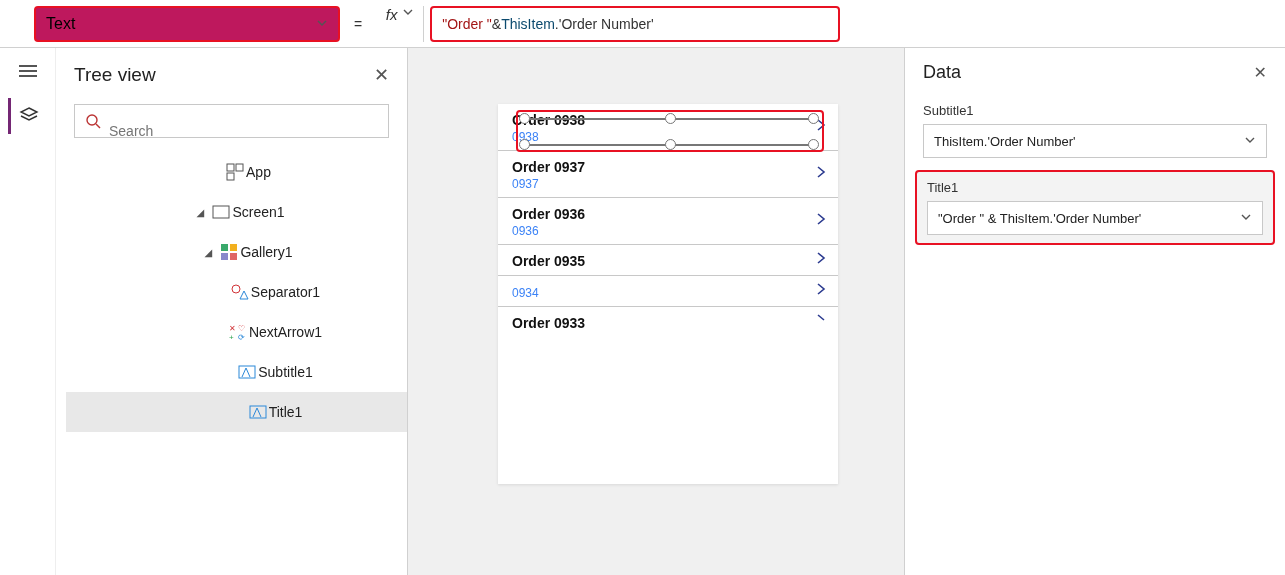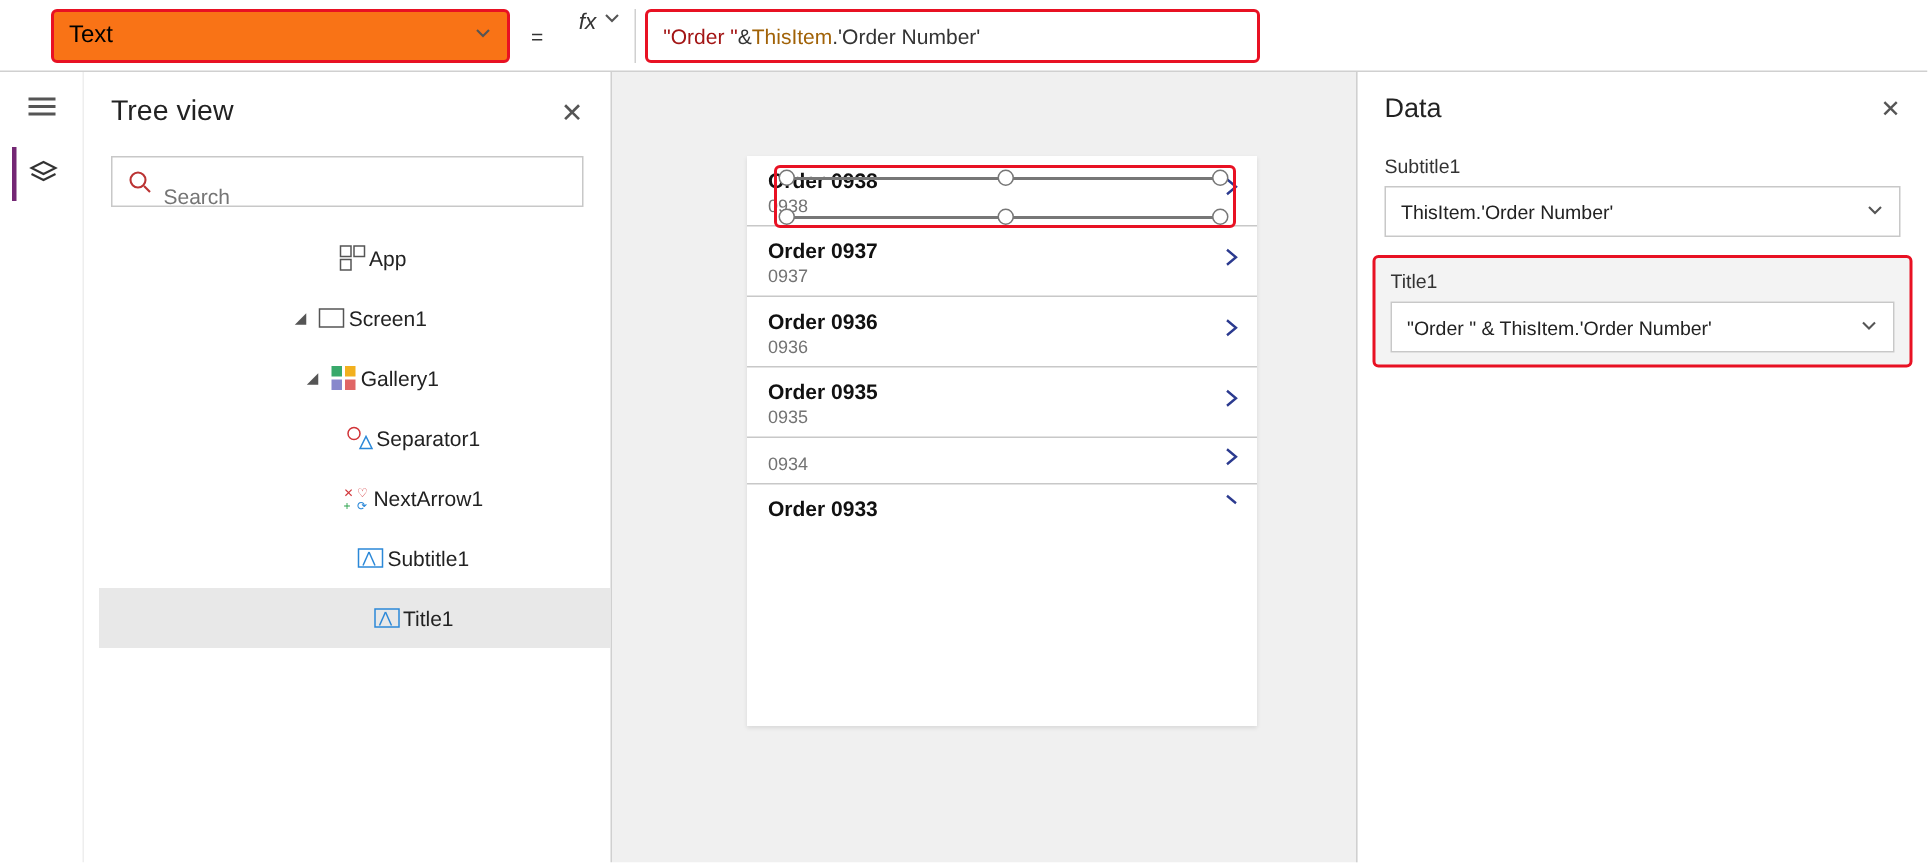--- a/index.html
+++ b/index.html
@@ -1,28 +1,28 @@
 <!DOCTYPE html>
 <html><head>
 <meta charset="utf-8">
 <style>
   * { box-sizing: border-box; margin: 0; padding: 0; font-family: "Segoe UI", Arial, sans-serif; }
   body { width: 1285px; height: 575px; background: #fff; overflow: hidden; position: relative; }
 
   
   .formula-bar { height: 48px; border-bottom: 1px solid #d0d0d0; display: flex; align-items: center; padding-left: 34px; }
-  .prop-dd { width: 306px; height: 36px; border: 2px solid #e81123; border-radius: 4px; display: flex; align-items: center; padding: 0 10px; cursor: pointer; background:#f97316; }
+  .prop-dd { width: 306px; height: 36px; border: 2px solid #e81123; border-radius: 4px; display: flex; align-items: center; padding: 0 10px; cursor: pointer; background:#be185d; }
   .prop-dd .chev { margin-left: auto; }
   .equals { margin: 0 14px; font-size: 14px; color:#333; }
   .fx-btn { width: 48px; height: 36px; display:flex; justify-content:center; gap:4px; border-right:1px solid #d0d0d0; }
   .fx-btn .fx { font-style: italic; font-size: 15px; color:#333; }
   .formula-box { flex:0 0 410px; height:36px; border:2px solid #e81123; border-radius:4px; margin-left:6px; display:flex; align-items:center; padding:0 10px; font-family: Consolas, monospace; font-size:14px; }
   .tok-str { color:#a31515; }
   .tok-op { color:#333; }
-  .tok-key { color:#a16207; }
+  .tok-key { color:#0c4a6e; }
   .tok-prop { color:#333; }
 
   
   .main { display:flex; height: calc(575px - 48px); }
 
   
   .rail { width: 56px; border-right:1px solid #eee; display:flex; flex-direction:column; align-items:center; padding-top:14px; gap:18px; }
   .rail .hamburger div { width:18px; height:2px; background:#555; margin:3px 0; }
   .rail .layers { width:40px; height:36px; display:flex; align-items:center; justify-content:center; border-left:3px solid #742774; }
 
@@ -41,21 +41,21 @@
   .tree-row .twisty { width:14px; display:inline-block; color:#555; font-size:10px; }
   .tree-row .icon { width:22px; display:inline-flex; align-items:center; justify-content:center; }
   .indent-1 { padding-left: 24px; }
   .indent-3 { padding-left: 76px; }
 
   
   .canvas { flex:1; background:#f0f0f0; position:relative; border-right:1px solid #d0d0d0; }
   .phone { position:absolute; left:90px; top:56px; width:340px; height:380px; background:#fff; box-shadow:0 1px 3px rgba(0,0,0,0.1); }
   .gallery-item { border-bottom:1px solid #c8c8c8; padding:8px 14px 6px 14px; position:relative; }
   .gallery-item .title { font-size:14px; font-weight:600; color:#111; }
-  .gallery-item .sub { font-size:12px; color:#737373; margin-top:2px; }
+  .gallery-item .sub { font-size:12px; color:#3b82f6; margin-top:2px; }
   .gallery-item .arrow { position:absolute; right:10px; top:50%; transform:translateY(-50%); }
   .sel-box { position:absolute; left:108px; top:62px; width:308px; height:42px; border:2px solid #e81123; border-radius:4px; pointer-events:none; }
   .sel-handles { position:absolute; border:1px solid #777; background:#fff; }
   .handle { position:absolute; width:11px; height:11px; border:1px solid #777; border-radius:50%; background:#fff; }
 
   
   .data-panel { width:380px; display:flex; flex-direction:column; padding:0; }
   .data-head { display:flex; align-items:center; padding:14px 18px 10px 18px; }
   .data-head h2 { font-size:18px; font-weight:400; color:#222; }
   .data-head .close { margin-left:auto; font-size:16px; color:#555; cursor:pointer; }
@@ -217,21 +217,20 @@
       </div>
       <div class="gallery-item">
         <div class="title">Order 0936</div>
         <div class="sub">0936</div>
         <span class="arrow"><svg width="14" height="14" viewBox="0 0 14 14">
               <polyline points="4,2 10,7 4,12" fill="none" stroke="#2b3a8f" stroke-width="1.6"></polyline>
             </svg></span>
       </div>
       <div class="gallery-item">
         <div class="title">Order 0935</div>
-        <div class="sub">0935</div>
         <span class="arrow"><svg width="14" height="14" viewBox="0 0 14 14">
               <polyline points="4,2 10,7 4,12" fill="none" stroke="#2b3a8f" stroke-width="1.6"></polyline>
             </svg></span>
       </div>
       <div class="gallery-item">
         <div class="sub">0934</div>
         <span class="arrow"><svg width="14" height="14" viewBox="0 0 14 14">
               <polyline points="4,2 10,7 4,12" fill="none" stroke="#2b3a8f" stroke-width="1.6"></polyline>
             </svg></span>
       </div>

